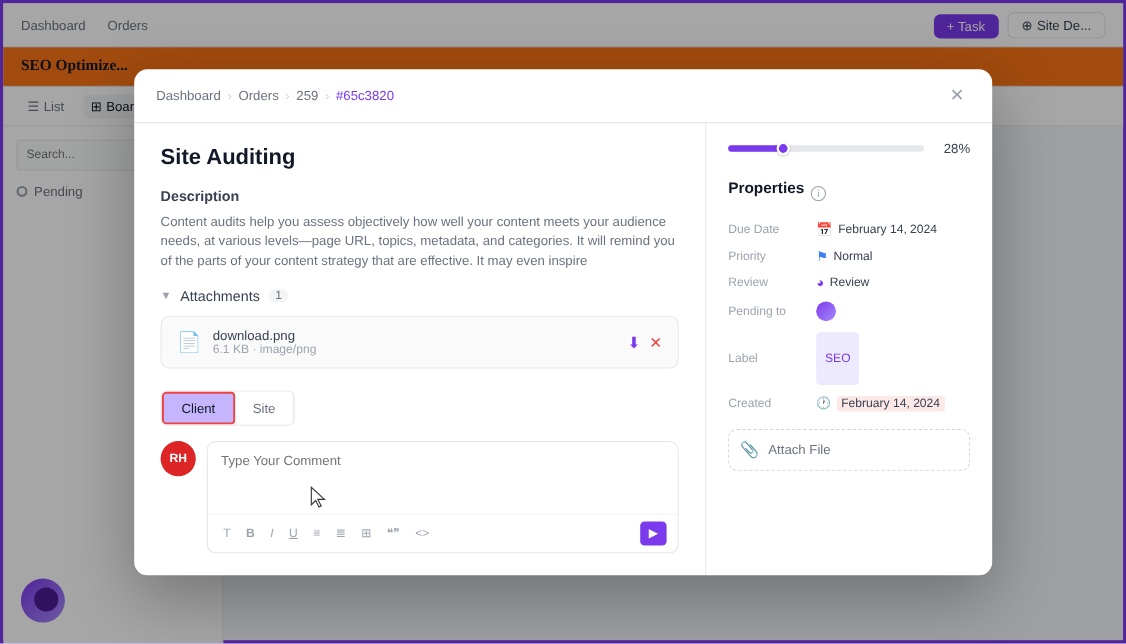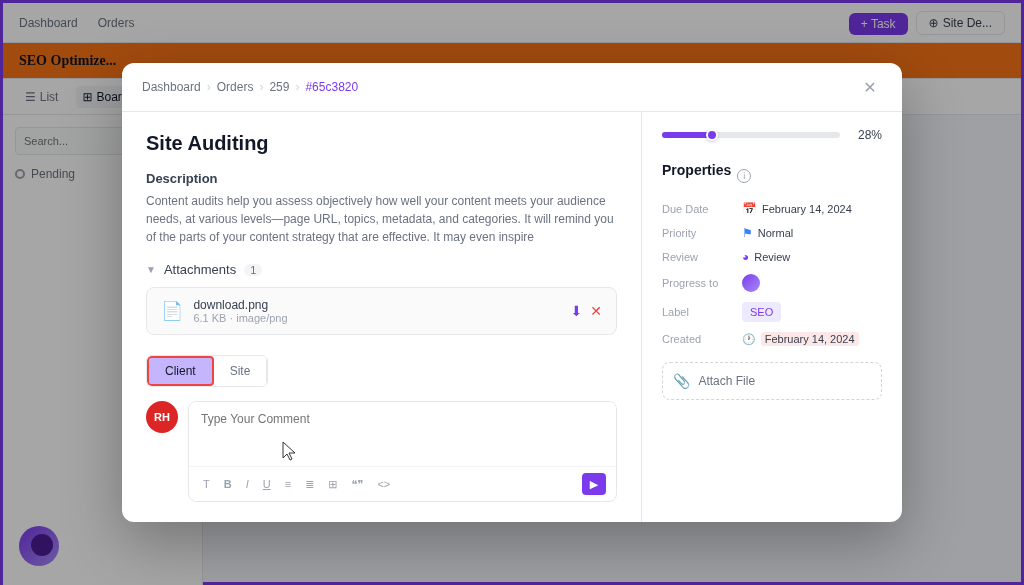--- a/index.html
+++ b/index.html
@@ -530,21 +530,21 @@
     .prop-avatar {
       width: 18px;
       height: 18px;
       border-radius: 50%;
       background: linear-gradient(135deg, #7c3aed, #a78bfa);
     }
     .seo-badge {
       background: #ede9fe;
       color: #7c3aed;
       border-radius: 4px;
-      padding: 4px 8px;
+      padding: 18px 8px;
       font-size: 11px;
       font-weight: 500;
     }
     .created-date {
       background: #fde8e8;
       color: #374151;
       padding: 1px 4px;
       border-radius: 3px;
       font-size: 11px;
     }
@@ -730,21 +730,21 @@
 
           <div class="prop-row">
             <span class="prop-label">Review</span>
             <span class="prop-value">
               <span class="prop-icon-status">◕</span>
               <span>Review</span>
             </span>
           </div>
 
           <div class="prop-row">
-            <span class="prop-label">Progress to</span>
+            <span class="prop-label">Pending to</span>
             <span class="prop-value">
               <div class="prop-avatar"></div>
             </span>
           </div>
 
           <div class="prop-row">
             <span class="prop-label">Label</span>
             <span class="prop-value">
               <span class="seo-badge">SEO</span>
             </span>

